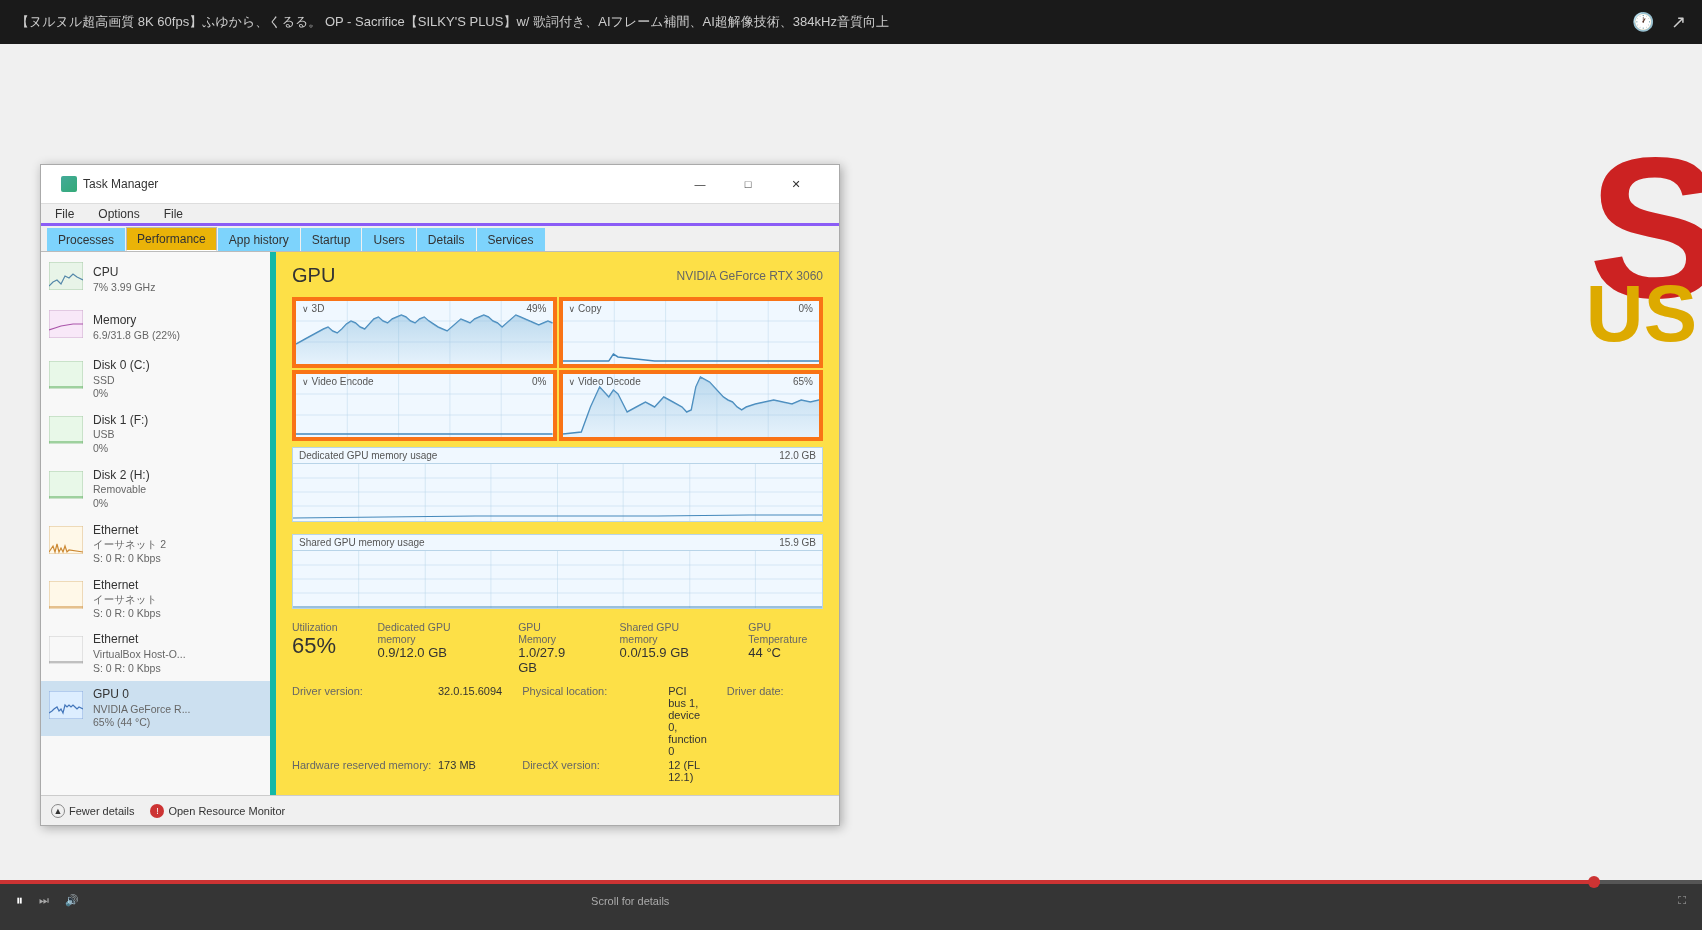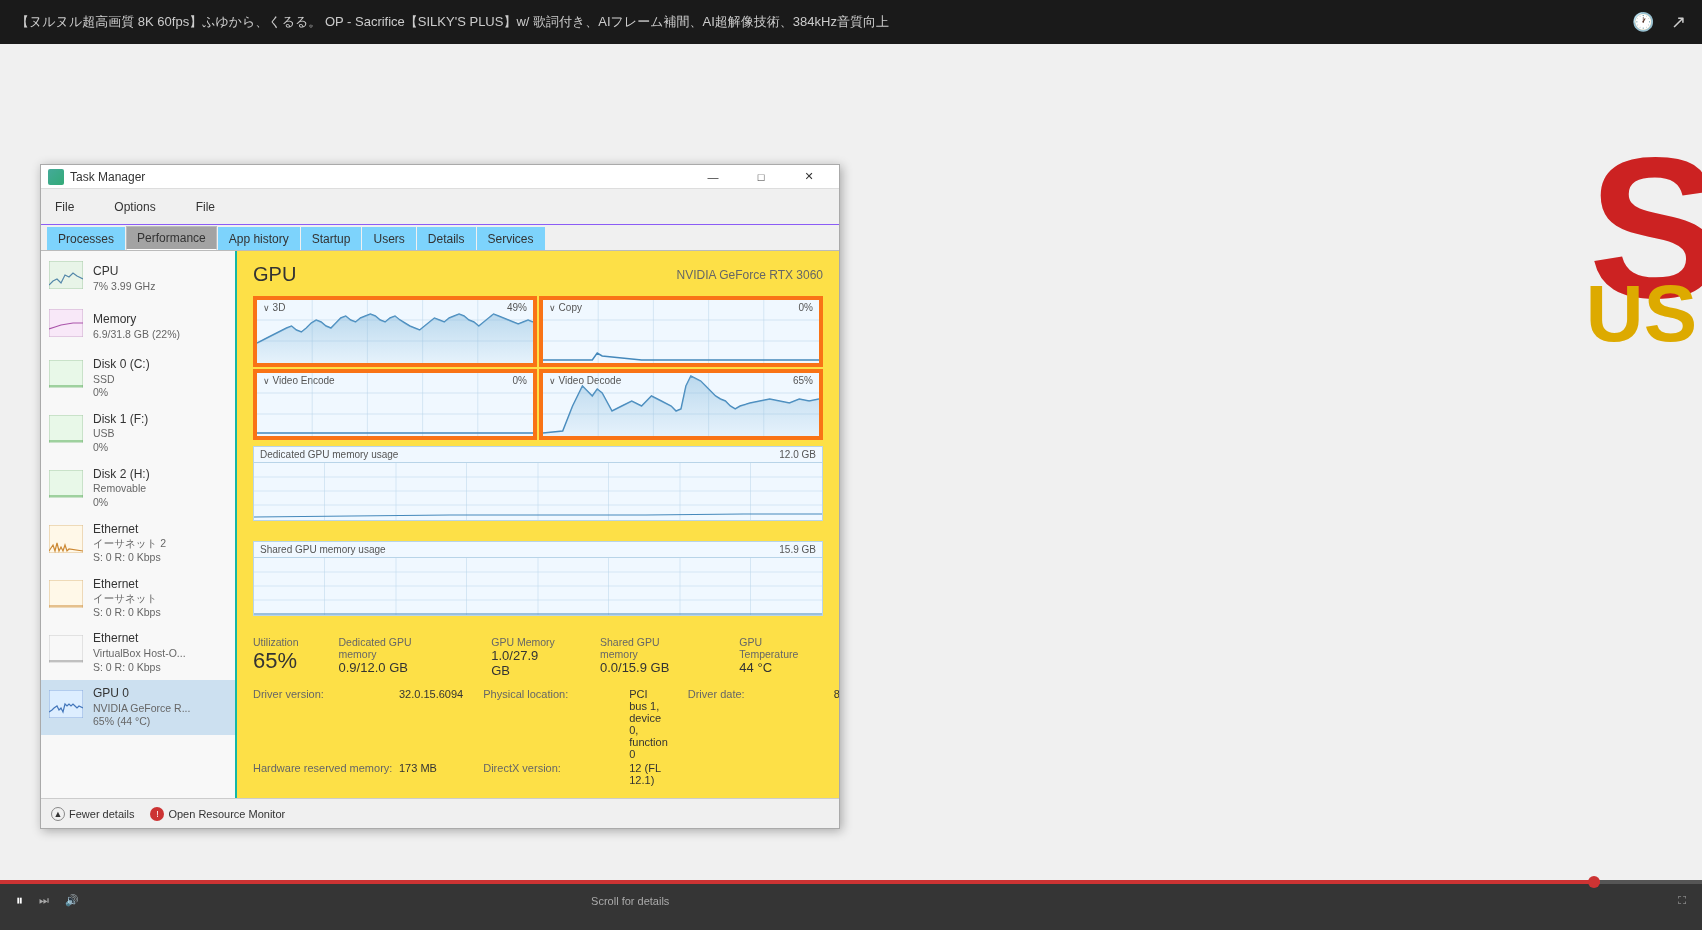--- a/index.html
+++ b/index.html
@@ -42,24 +42,24 @@
       left: 40px;
       width: 800px;
       background: #f0f0f0;
       border: 1px solid #aaa;
       box-shadow: 2px 2px 10px rgba(0,0,0,0.3);
     }
 
     
     .title-bar {
       background: #fff;
-      height: 24px;
-      display: flex;
-      align-items: center;
-      padding: 0 7px;
+      height: 39px;
+      display: flex;
+      align-items: center;
+      padding: 0 20px;
       border-bottom: 1px solid #ddd;
       justify-content: space-between;
     }
     .title-bar-left {
       display: flex;
       align-items: center;
       gap: 6px;
       font-size: 12px;
       color: #333;
     }
@@ -82,27 +82,27 @@
       font-size: 11px;
       color: #333;
       display: flex;
       align-items: center;
       justify-content: center;
     }
 
     
     .menu-bar {
       background: #f0f0f0;
-      height: 36px;
+      height: 22px;
       display: flex;
       align-items: center;
       padding: 0 6px;
       font-size: 12px;
-      gap: 24px;
-      border-bottom: 1px solid #8b5cf6;
+      gap: 8px;
+      border-bottom: 3px solid #8b5cf6;
     }
     .menu-item {
       padding: 2px 8px;
       cursor: pointer;
       color: #333;
     }
 
     
     .tab-bar {
       background: #f0f0f0;
@@ -116,37 +116,37 @@
     }
     .tab {
       padding: 4px 10px;
       cursor: pointer;
       color: #333;
       border: 1px solid transparent;
       border-bottom: none;
       background: #7dd3fc;
     }
     .tab.active {
-      background: #a3a3a3;
+      background: #eab308;
       border: 1px solid #bbb;
       border-bottom: 1px solid #fff;
       font-weight: 500;
     }
 
     
     .content-area {
       display: flex;
       height: calc(100% - 80px);
     }
 
     
     .sidebar {
-      width: 196px;
+      width: 235px;
       background: #f8f8f8;
-      border-right: 2px solid #14b8a6;
+      border-right: 6px solid #14b8a6;
       overflow-y: auto;
       padding: 4px 0;
     }
     .sidebar-item {
       display: flex;
       align-items: center;
       padding: 6px 8px;
       cursor: pointer;
       gap: 8px;
       min-height: 46px;
@@ -218,21 +218,21 @@
     .chart-svg {
       position: absolute;
       bottom: 0;
       left: 0;
       width: 100%;
       height: 85px;
     }
 
     
     .memory-section {
-      margin-bottom: 20px;
+      margin-bottom: 12px;
     }
     .memory-bar-container {
       border: 1px solid #b8d4e8;
       background: #f0f8ff;
       margin-bottom: 3px;
       position: relative;
     }
     .memory-bar-header {
       display: flex;
       justify-content: space-between;

